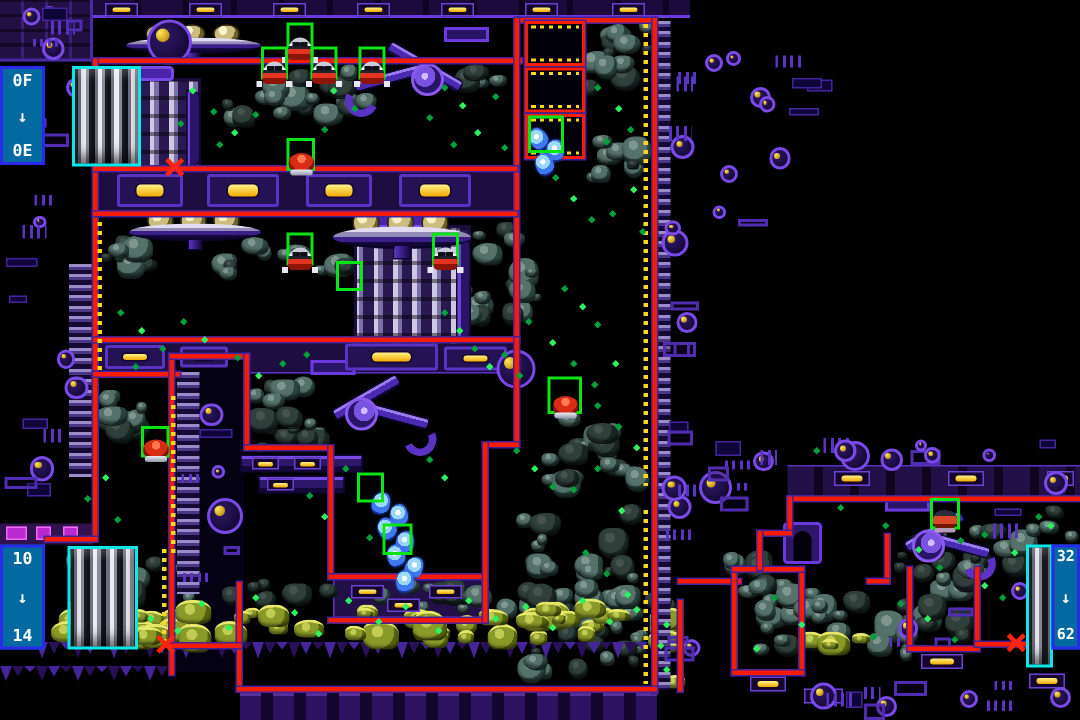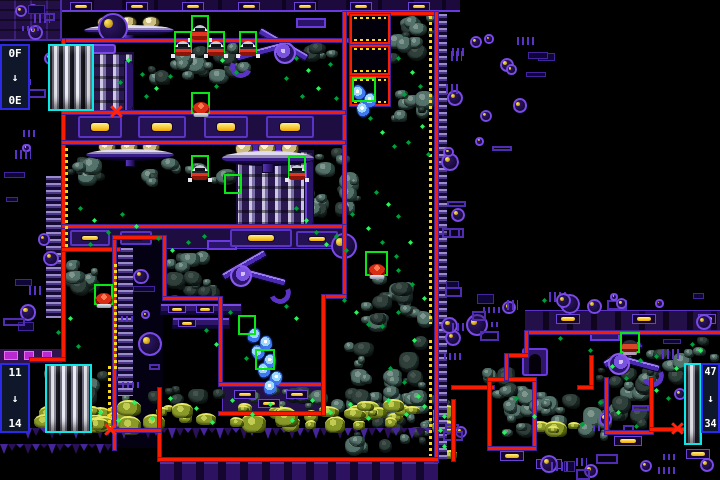--- a/index.html
+++ b/index.html
@@ -102,45 +102,45 @@
     background:linear-gradient(#eceef4,#9096a8);border-radius:2px;}
   .sp-crab{position:absolute;left:50%;bottom:-2px;transform:translateX(-50%);width:16px;height:13px;
     background:linear-gradient(180deg,#2c2c3c 0 30%,#d84828 30% 70%,#701800 70%);
     border-radius:45% 45% 35% 35%;}
   .sp-crab::after{content:'';position:absolute;left:1px;right:1px;bottom:-2px;height:3px;
     background:#b89ab8;border-radius:2px;}
   
   .tube{border:2px solid #0ce8e8;z-index:70;
     background:repeating-linear-gradient(90deg,#101018 0 2px,#6e6e80 2px 4px,#ececf4 4px 7px,#8a8a9c 7px 9px,#18181f 9px 11px);
     box-shadow:inset 0 4px 6px rgba(255,255,255,.2),inset 0 -6px 8px rgba(0,0,0,.5);}
-  .elv{border:2px solid #2a2ae8;background:#0f172a;color:#fff;font-weight:bold;font-size:11px;
+  .elv{border:2px solid #2a2ae8;background:#0369a1;color:#fff;font-weight:bold;font-size:11px;
     display:flex;flex-direction:column;align-items:center;justify-content:space-between;
     padding:2px 0;z-index:90;}
   .elv span{line-height:1;}
   .elv .arr{font-size:11px;}
   .elv-right{font-size:10px;}
 </style>
 </head>
 <body>
 
 <div id="cv">
   <div class="elv" id="elv0" style="left: 0px; top: 44px; width: 30px; height: 66px;">
     <span>0F</span>
     <span class="arr">↓</span>
     <span>0E</span>
   </div>
   <div class="elv" id="elv1" style="left: 0px; top: 363px; width: 30px; height: 70px;">
-    <span>11</span>
+    <span>10</span>
     <span class="arr">↓</span>
     <span>14</span>
   </div>
   <div class="elv elv-right" id="elv2" style="left: 701px; top: 363px; width: 19px; height: 70px;">
-    <span>47</span>
+    <span>32</span>
     <span class="arr">↓</span>
-    <span>34</span>
+    <span>62</span>
   </div>
 <div class="tech-block" style="left: 0px; top: 0px; width: 62px; height: 41px;"></div>
     <div class="ceiling" style="left: 62px; top: 0px; width: 398px; height: 12px;"></div>
     <div class="band" style="left: 62px; top: 113px; width: 283px; height: 28px;"></div>
     <div class="band" style="left: 62px; top: 227px; width: 283px; height: 22px;"></div>
     <div class="band-dark" style="left: 0px; top: 349px; width: 62px; height: 14px;"></div>
     <div class="block" style="left: 222px; top: 385px; width: 100px; height: 27px;"></div>
     <div class="corridor-band" style="left: 525px; top: 310px; width: 195px; height: 21px;"></div>
     <div class="bottom-band" style="left: 160px; top: 461px; width: 278px; height: 19px;"></div>
     <div class="column-int" style="left: 116px; top: 239px; width: 47px; height: 209px;"></div>

